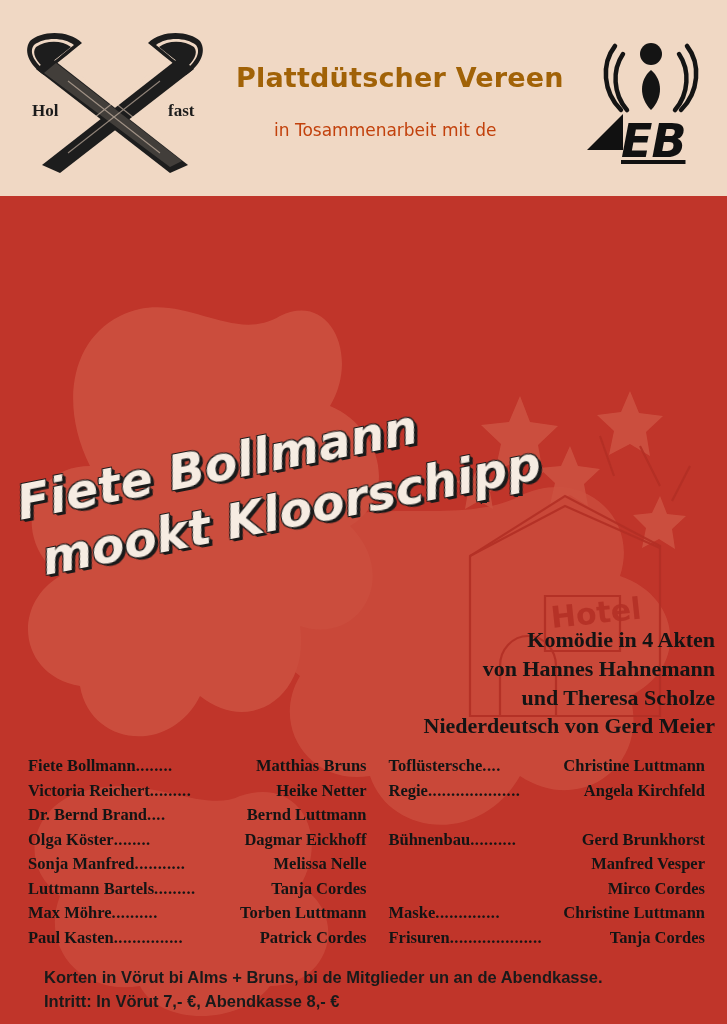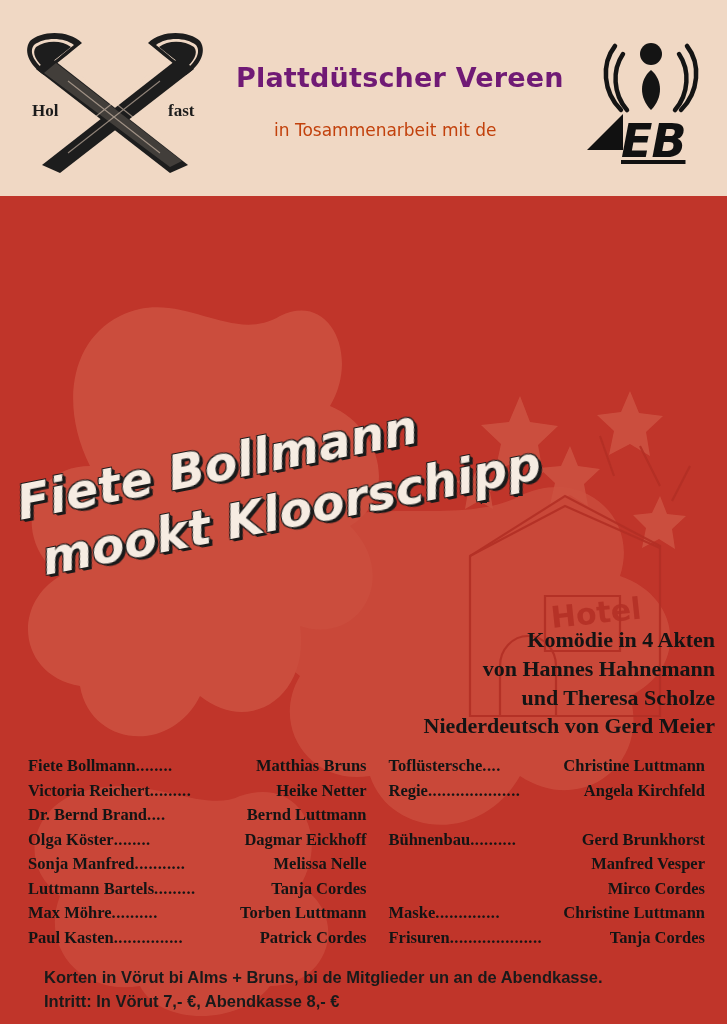--- a/index.html
+++ b/index.html
@@ -43,21 +43,21 @@
   .club-name {
     flex: 1 1 auto;
     padding-left: 16px;
     padding-top: 6px;
   }
   .club-name .line {
     font-family: "DejaVu Sans", sans-serif;
     font-weight: bold;
     font-size: 27px;
     letter-spacing: .2px;
-    color: #701a75;
+    color: #a16207;
     line-height: 1.22;
   }
   .coop {
     font-family: "DejaVu Sans", sans-serif;
     font-size: 17px;
     color: #c2410c;
     margin-top: 26px;
     margin-left: 38px;
   }
 

